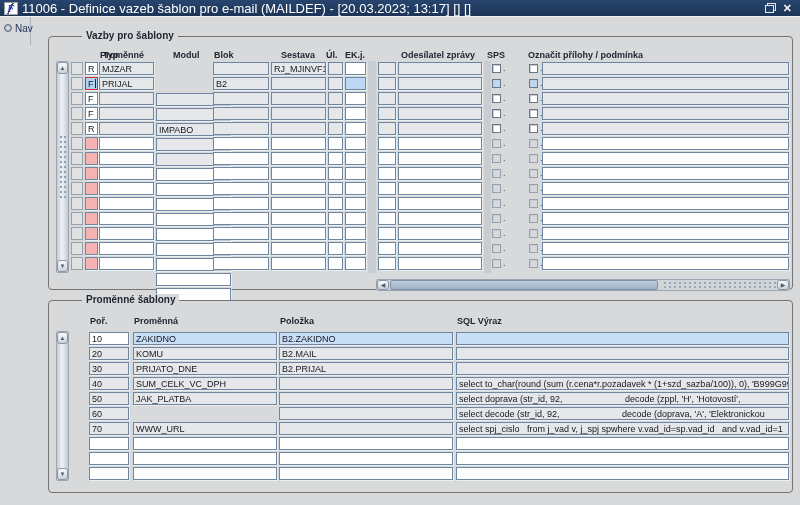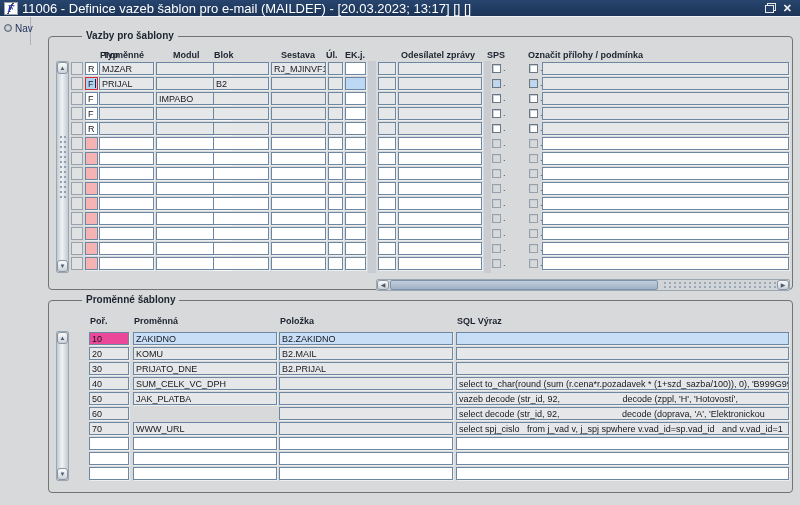--- a/index.html
+++ b/index.html
@@ -62,21 +62,21 @@
   .row { position:relative; height:15px; }
   .cell { position:absolute; top:1px; height:13px; font-size:9px; line-height:12px; color:#14181f;
     padding:0 2px; overflow:hidden; white-space:pre; }
   .field { background:#e6e7e8; border:1px solid #6d86a2; box-shadow:1px 1px 0 rgba(255,255,255,.55); }
   .sel { background:#e0e1e2; border:1px solid #98a2ad; }
 
   
   .c-sel    { left:22px;  width:12px; }
   .c-typ    { left:36px;  width:13px; }
   .c-form   { left:50px;  width:55px; }
-  .c-modul  { left:107px; width:75px; }
+  .c-modul  { left:107px; width:75px;margin-top:31px; }
   .c-blok   { left:164px; width:56px; }
   .c-sest   { left:222px; width:55px; }
   .c-ul     { left:279px; width:15px; }
   .c-ekj    { left:296px; width:21px; }
   .c-odes1  { left:329px; width:18px; }
   .c-odes2  { left:349px; width:84px; }
   .c-podm   { left:493px; width:247px; }
   .cbwrap { position:absolute; top:1px; height:13px; display:flex; align-items:center; gap:2px; }
   .cb-sps { left:443px; }
   .cb-ozn { left:480px; }
@@ -101,21 +101,21 @@
   
   .c-por  { left:40px;  width:40px; }
   .c-prom { left:84px;  width:144px; }
   .c-pol  { left:230px; width:174px; }
   .c-sql  { left:407px; width:333px; }
 
   
   .state-plain .field { background:#e6e7e8; }
   .state-blank .field { background:#ffffff; }
   .state-selected .field { background:#c8def6; }
-  .state-selected .c-por { background:#ec4899; }
+  .state-selected .c-por { background:#ffffff; }
 </style>
 </head>
 <body>
 
 <div class="titlebar">
   <span class="app-icon">F</span>
   <span class="title-text">11006 - Definice vazeb šablon pro e-mail (MAILDEF) - [20.03.2023; 13:17] [] []</span>
   <span class="win-controls">
     <span class="wc-restore"></span>
     <span class="wc-close">✕</span>
@@ -507,21 +507,21 @@
     <div class="cell field c-por">40</div>
     <div class="cell field c-prom">SUM_CELK_VC_DPH</div>
     <div class="cell field c-pol"></div>
     <div class="cell field c-sql">select to_char(round (sum (r.cena*r.pozadavek * (1+szd_sazba/100)), 0), 'B999G999</div>
   </div>
 
   <div class="row state-plain">
     <div class="cell field c-por">50</div>
     <div class="cell field c-prom">JAK_PLATBA</div>
     <div class="cell field c-pol"></div>
-    <div class="cell field c-sql">vazeb decode (str_id, 92,                         decode (zppl, 'H', 'Hotovostí',</div>
+    <div class="cell field c-sql">select doprava (str_id, 92,                         decode (zppl, 'H', 'Hotovostí',</div>
   </div>
 
   <div class="row state-plain">
     <div class="cell field c-por">60</div>
     <div class="cell field c-pol"></div>
     <div class="cell field c-sql">select decode (str_id, 92,                         decode (doprava, 'A', 'Elektronickou</div>
   </div>
 
   <div class="row state-plain">
     <div class="cell field c-por">70</div>

